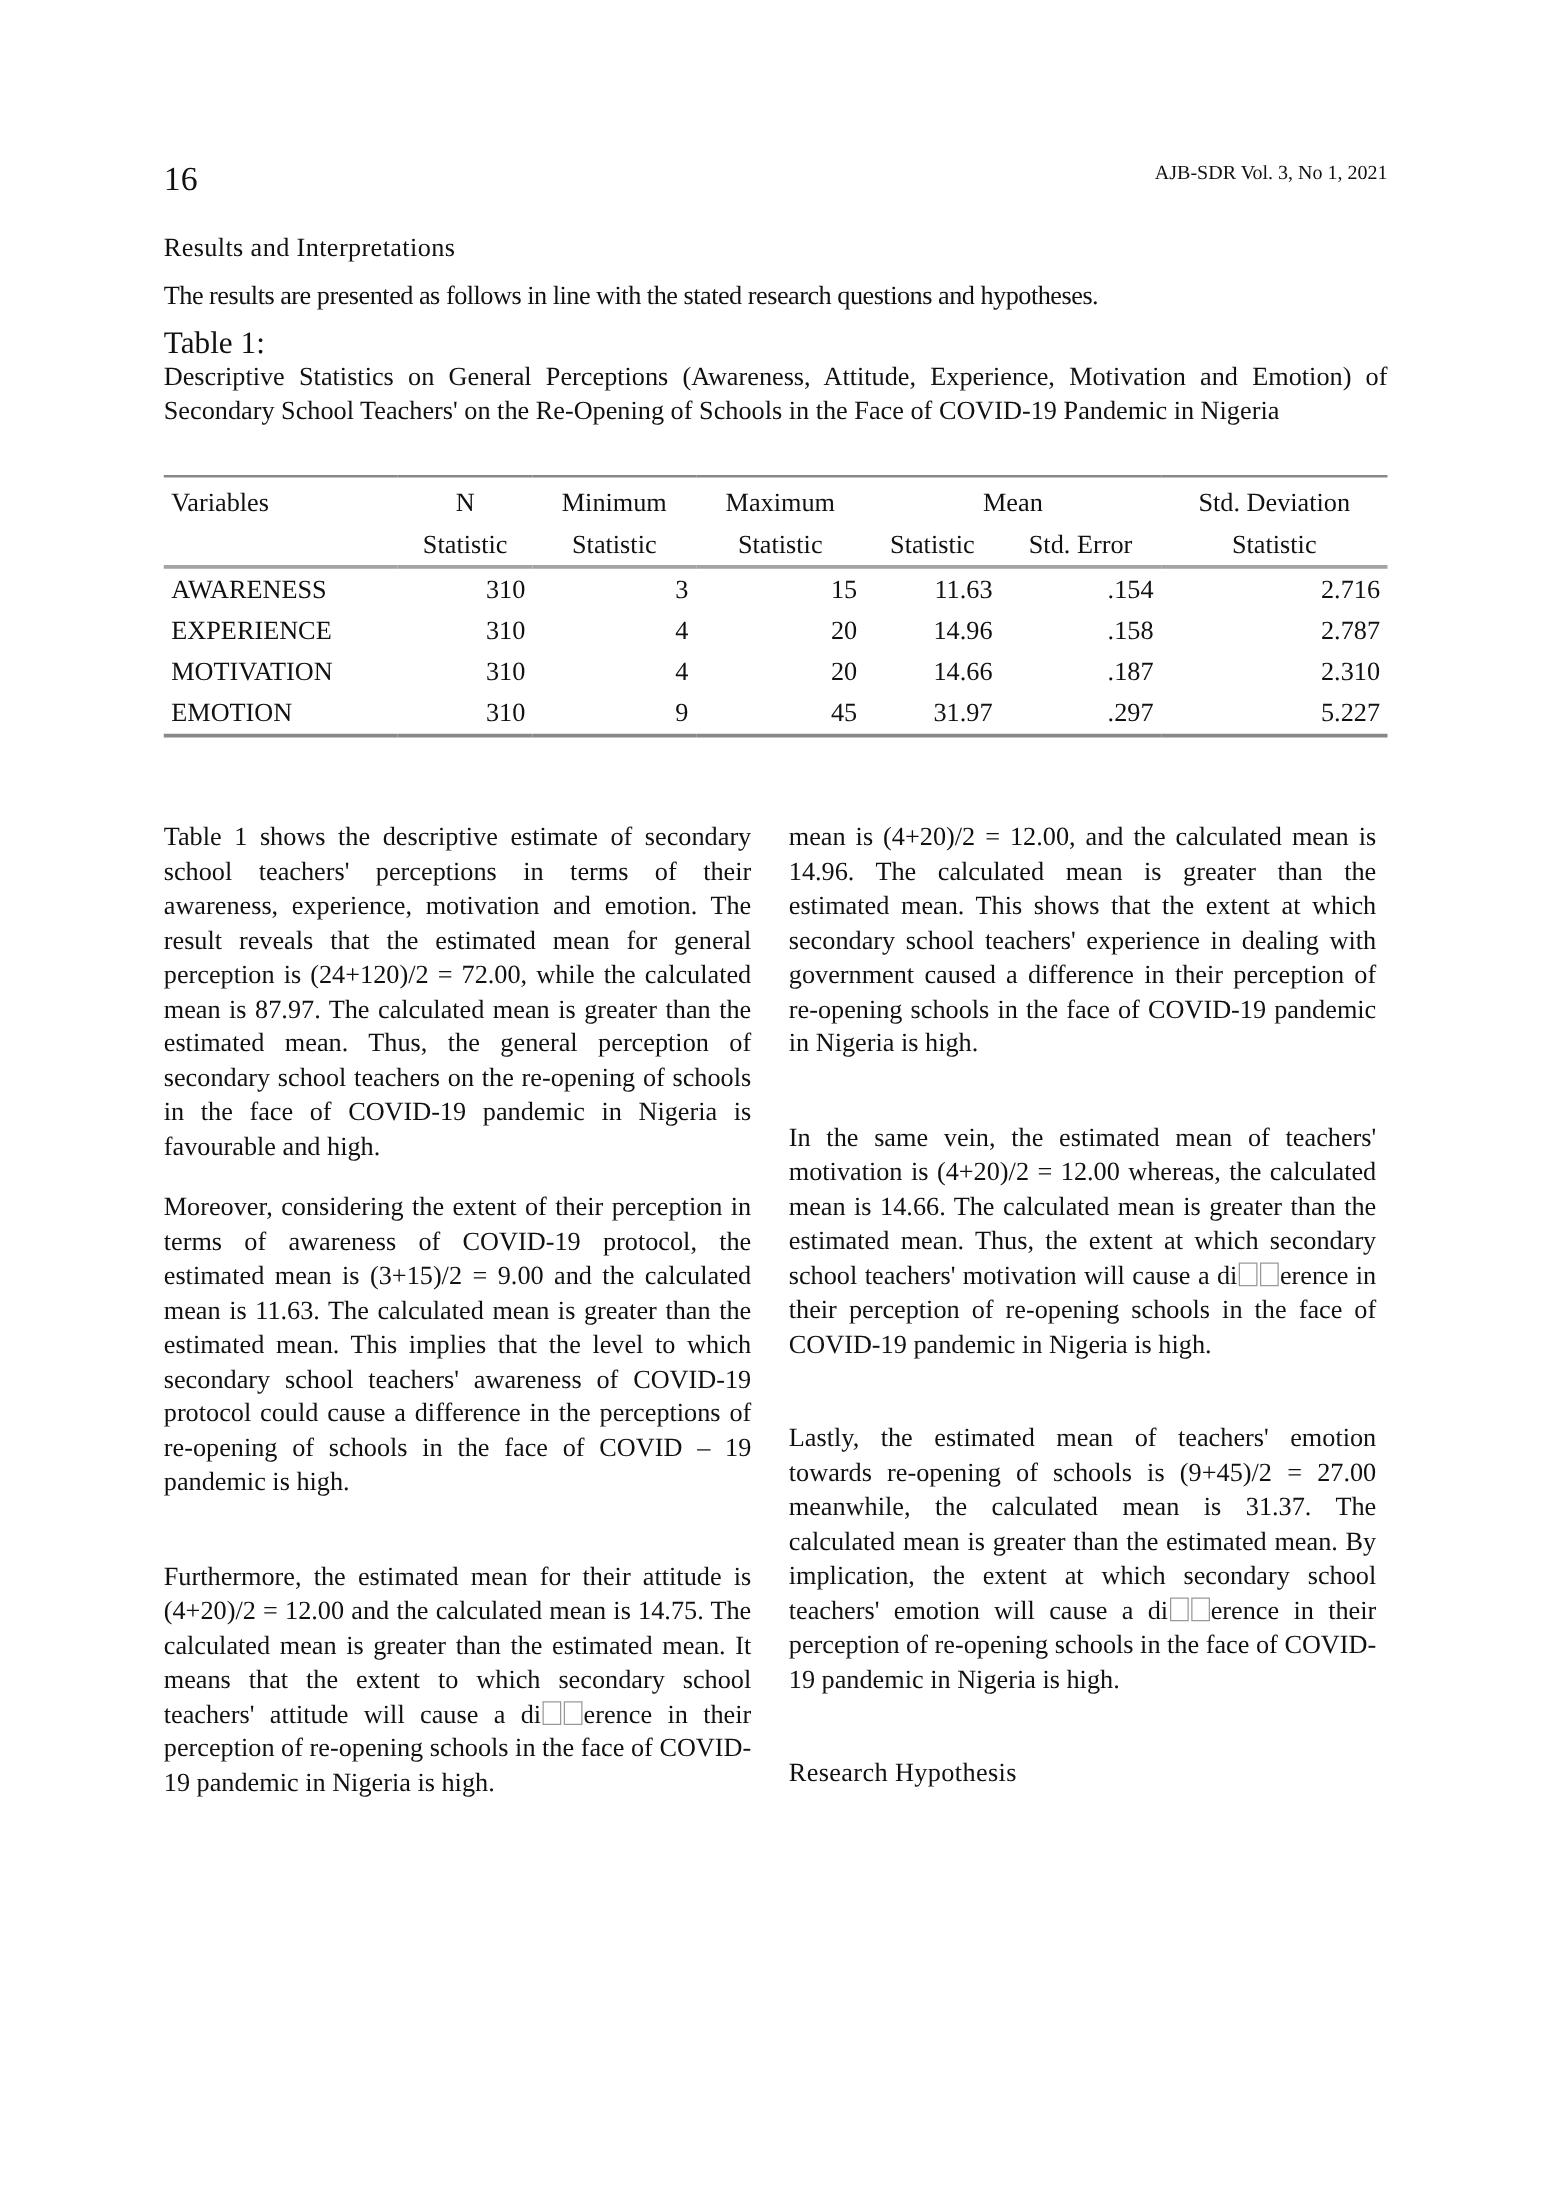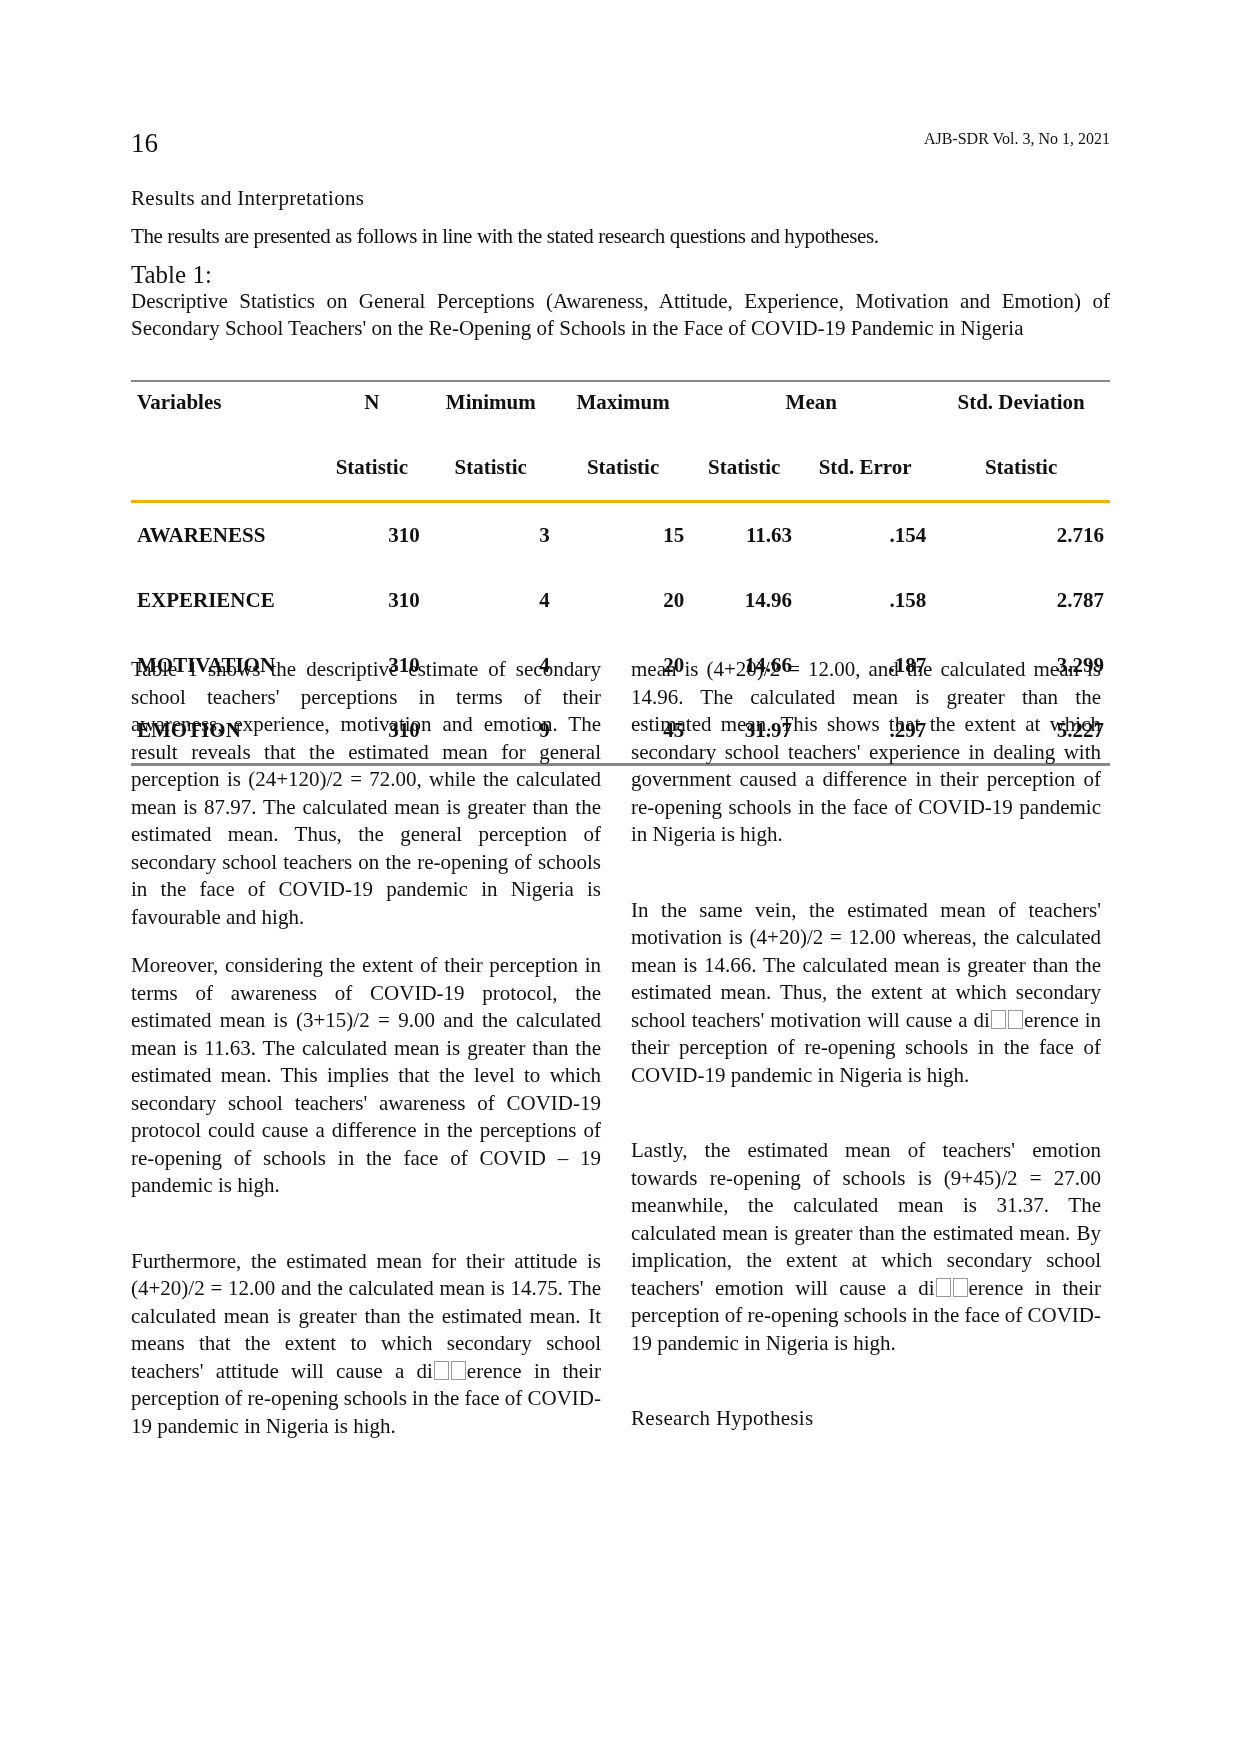--- a/index.html
+++ b/index.html
@@ -7,23 +7,23 @@
          font-family: "Liberation Serif", "DejaVu Serif", serif; color: #111111; }
   .abs { position: absolute; }
   .pagenum { left: 131px; top: 128px; font-size: 27px; }
   .running { right: 131px; top: 130px; font-size: 16px; }
   .section-title { left: 131px; top: 186px; font-size: 21px; letter-spacing: 0.3px; }
   .intro { left: 131px; top: 224px; font-size: 21px; letter-spacing: -0.4px; }
   .tlabel { left: 131px; top: 261px; font-size: 25px; }
   .tcaption { left: 131px; top: 288px; width: 979px; font-size: 21px; line-height: 27px; text-align: justify; }
   table.stats { position: absolute; left: 131px; top: 380px; width: 979px; border-collapse: collapse;
                 font-size: 21px; }
-  table.stats th, table.stats td { font-weight: bold; padding: 16px 6px; height: 33px; }
+  table.stats th, table.stats td { font-weight: normal; padding: 0 6px; height: 33px; }
   table.stats thead tr:first-child th { border-top: 2px solid #888; padding-top: 4px; }
-  table.stats thead tr:last-child th { border-bottom: 3px solid #eab308; }
+  table.stats thead tr:last-child th { border-bottom: 3px solid #a3a3a3; }
   table.stats tbody tr:last-child td { border-bottom: 3px solid #888; }
   table.stats td.num { text-align: right; }
   table.stats td.var { text-align: left; }
   .c-var { width: 175px; text-align: left !important; }
   .col { position: absolute; width: 470px; font-size: 21px; line-height: 27.5px; text-align: justify; }
   .col p { margin: 0 0 21px 0; }
   .col .gap { margin-bottom: 48px; }
   .left-col { left: 131px; top: 656px; }
   .right-col { left: 631px; top: 656px; }
   .subhead { letter-spacing: 0.3px; margin: 0 !important; }
@@ -80,21 +80,21 @@
       <td class="num">.158</td>
       <td class="num">2.787</td>
     </tr>
     <tr>
       <td class="var">MOTIVATION</td>
       <td class="num">310</td>
       <td class="num">4</td>
       <td class="num">20</td>
       <td class="num">14.66</td>
       <td class="num">.187</td>
-      <td class="num">3.299</td>
+      <td class="num">2.310</td>
     </tr>
     <tr>
       <td class="var">EMOTION</td>
       <td class="num">310</td>
       <td class="num">9</td>
       <td class="num">45</td>
       <td class="num">31.97</td>
       <td class="num">.297</td>
       <td class="num">5.227</td>
     </tr>

